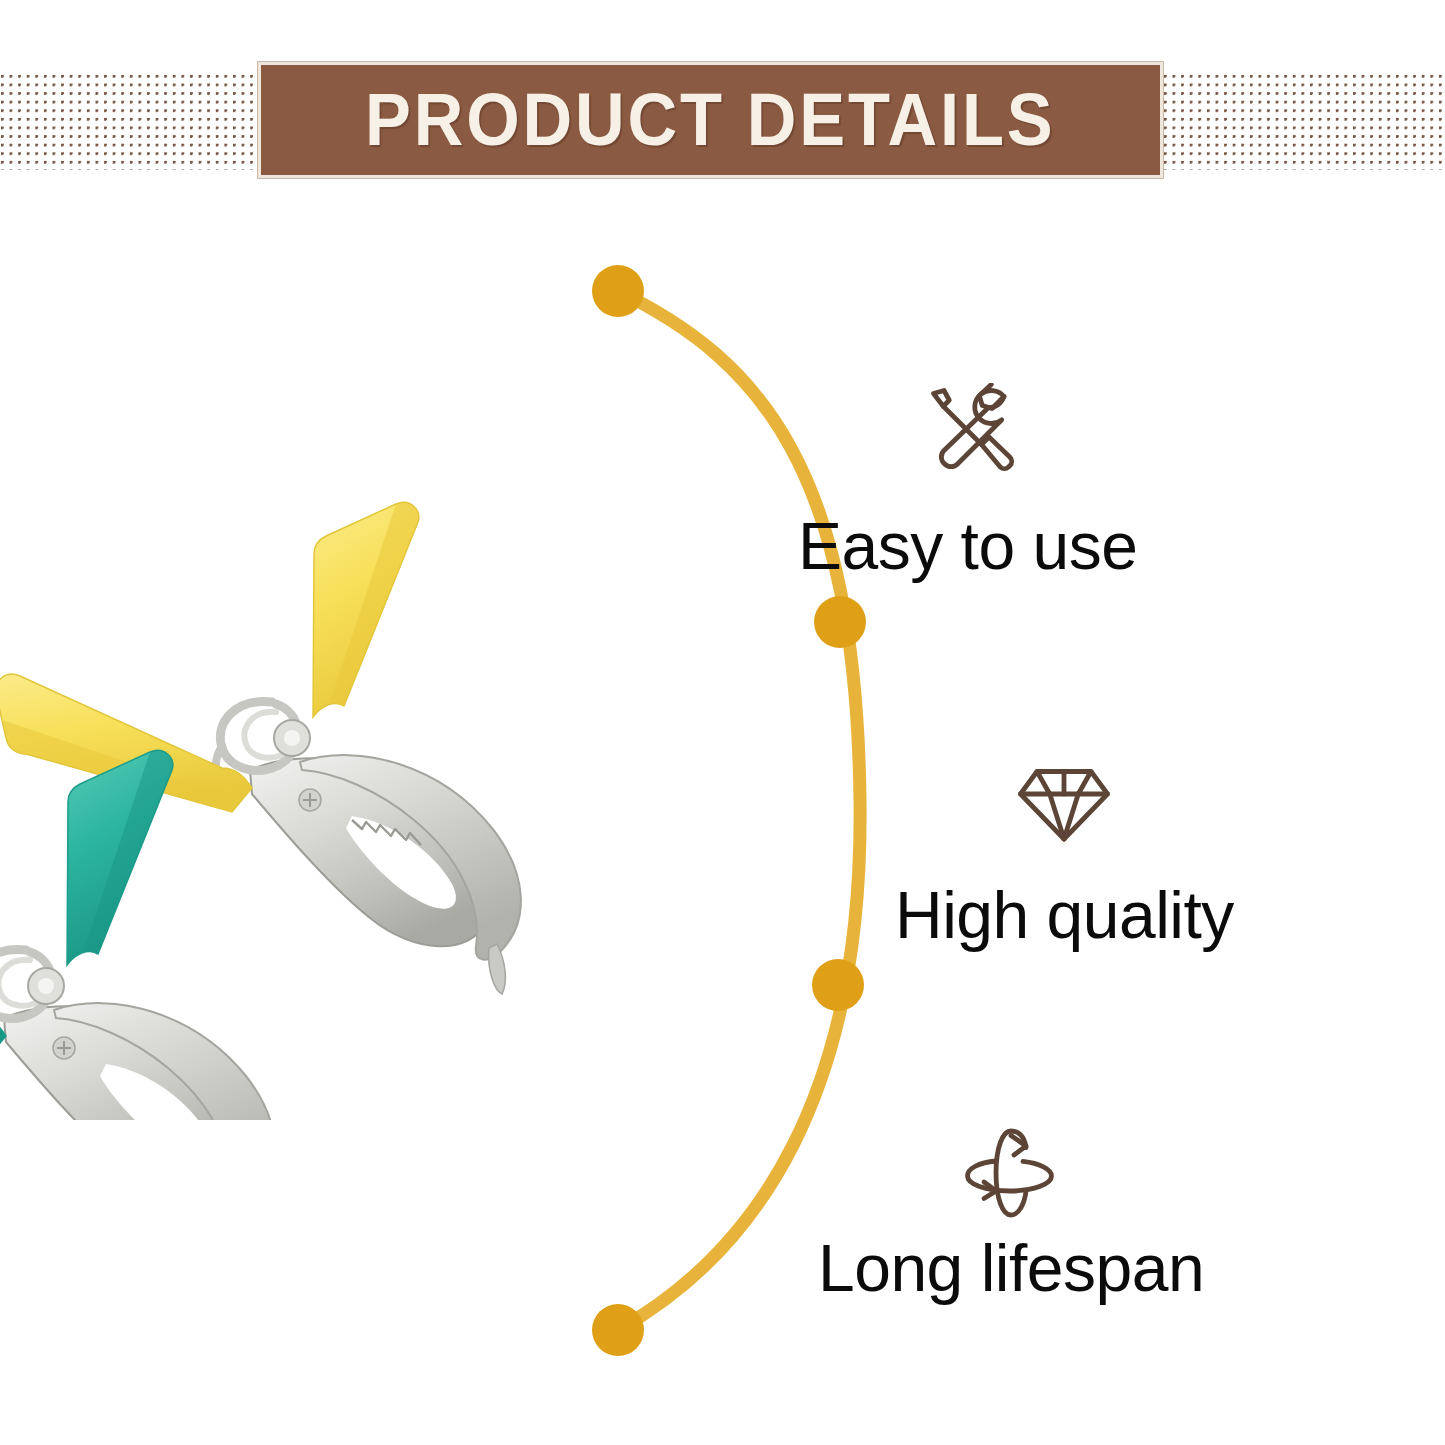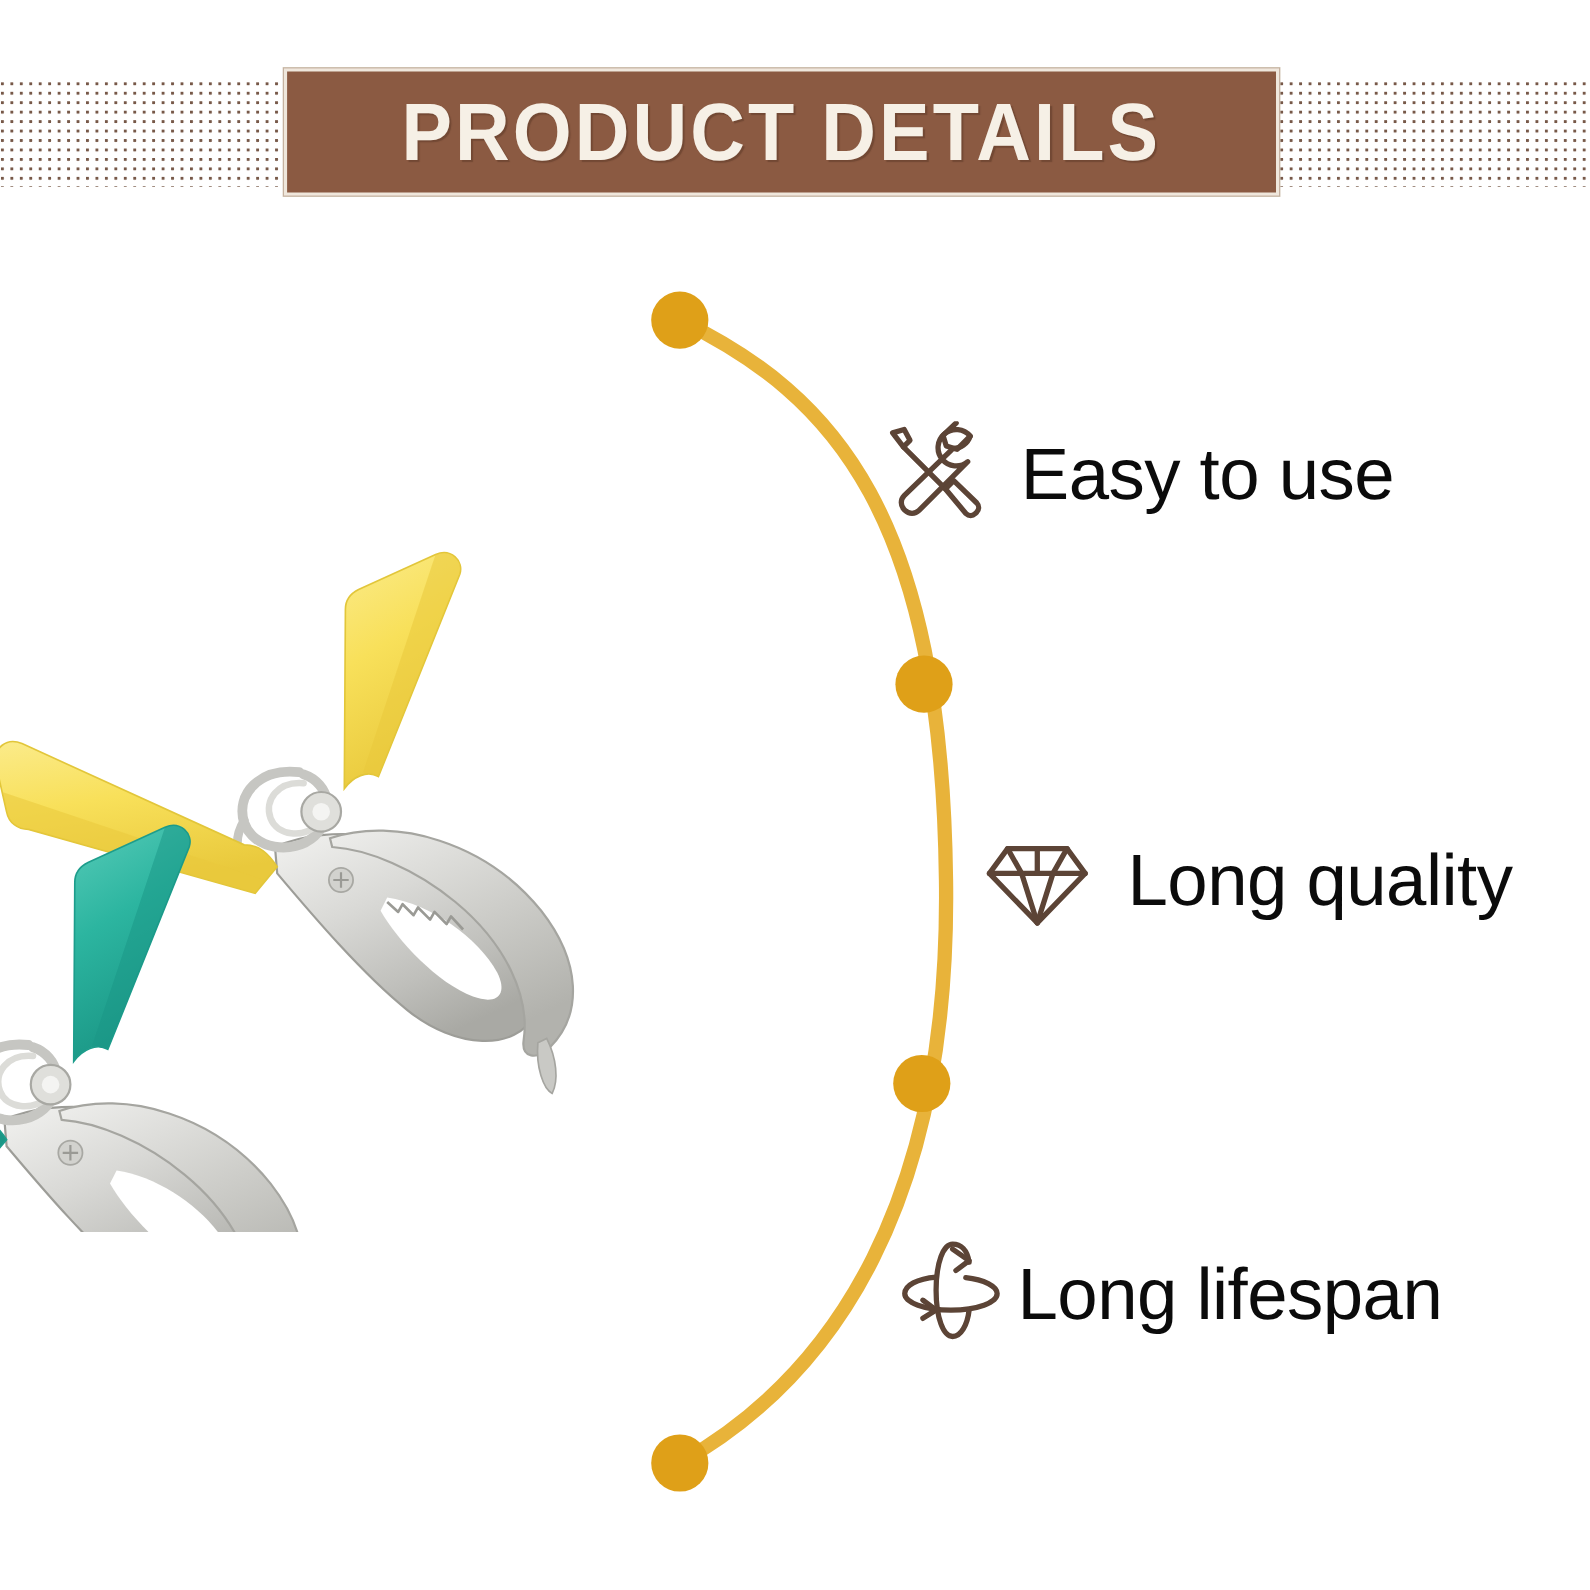--- a/index.html
+++ b/index.html
@@ -74,20 +74,21 @@
     width: 820px;
     height: 650px;
   }
 
   
   .feature {
     position: absolute;
     display: flex;
     align-items: center;
     gap: 34px;
+    flex-direction: column;
   }
   .feature-icon {
     width: 96px;
     height: 96px;
     flex: 0 0 96px;
     display: flex;
     align-items: center;
     justify-content: center;
   }
   .feature-label {
@@ -282,21 +283,21 @@
       <svg viewBox="0 0 64 64" width="96" height="96" xmlns="http://www.w3.org/2000/svg">
         <g fill="none" stroke="#5c4436" stroke-width="3.2" stroke-linecap="round" stroke-linejoin="round">
           <path d="M 14 13 H 50 L 61 28 L 32 58 L 3 28 Z"></path>
           <path d="M 3 28 H 61"></path>
           <path d="M 14 13 L 22.5 28 L 32 58"></path>
           <path d="M 50 13 L 41.5 28 L 32 58"></path>
           <path d="M 32 13 V 28"></path>
         </g>
       </svg>
     </span>
-    <span class="feature-label">Long quality</span>
+    <span class="feature-label">High quality</span>
   </div>
 
   <div class="feature" id="feature-2">
     <span class="feature-icon">
       <svg viewBox="0 0 64 64" width="96" height="96" xmlns="http://www.w3.org/2000/svg">
         <g fill="none" stroke="#5c4436" stroke-width="3.2" stroke-linecap="round" stroke-linejoin="round">
 
           <path d="M 22 22
                    C 10.5 23, 3 27, 3 32
                    C 3 37.5, 15 42, 31 42

